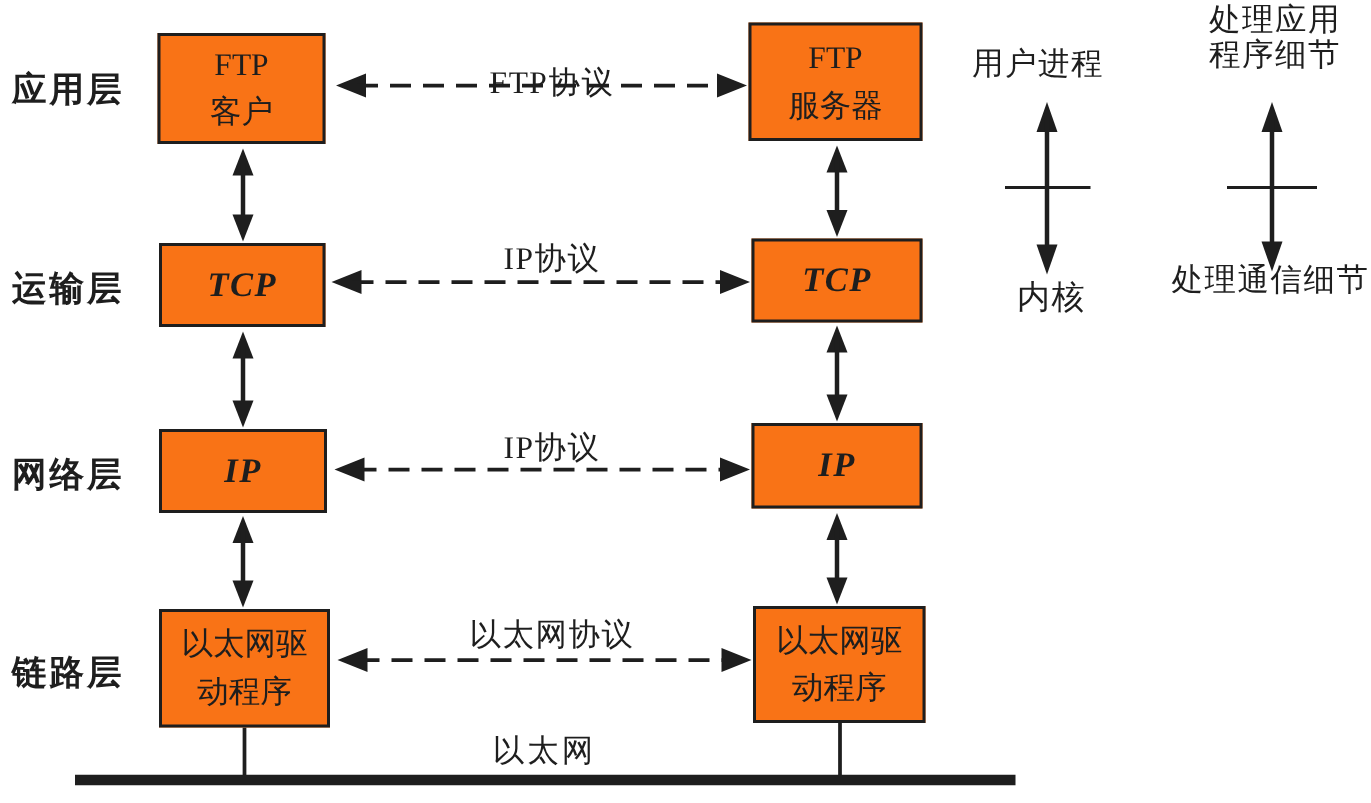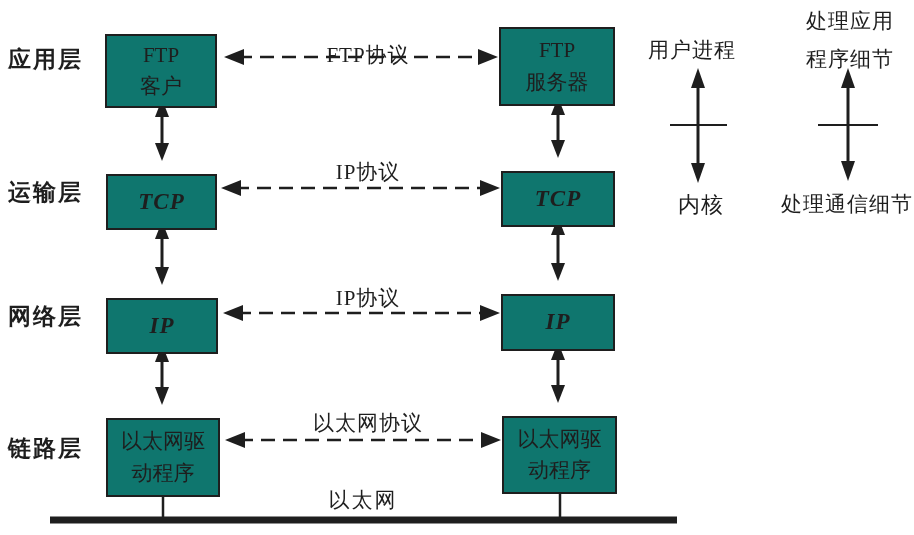--- a/index.html
+++ b/index.html
@@ -16,30 +16,29 @@
     overflow: hidden;
   }
   .arrows-svg {
     position: absolute;
     left: 0; top: 0;
     width: 914px; height: 535px;
   }
   .node-box {
     position: absolute;
     border: 2px solid #1e1e1e;
-    background: #0f766e;
+    background: #f97316;
     display: flex;
     align-items: center;
     justify-content: center;
     text-align: center;
     font-size: 21px;
     line-height: 1.5;
     white-space: pre-line;
     z-index: 2;
-    margin-top: 12px;
   }
   .node-box.bold {
     font-weight: bold;
     font-size: 23px;
     letter-spacing: 1px;
     font-style: italic;
   }
   .layer-label {
     position: absolute;
     font-size: 23px;
@@ -63,21 +62,21 @@
     width: 150px;
     text-align: center;
     font-size: 21px;
     letter-spacing: 2px;
   }
   .annot {
     position: absolute;
     font-size: 21px;
     letter-spacing: 1px;
     white-space: pre-line;
-    line-height: 38px;
+    line-height: 23px;
   }
 </style>
 </head>
 <body>
 
 <div class="stage">
 
   <svg class="arrows-svg" viewBox="0 0 914 535" xmlns="http://www.w3.org/2000/svg">
     <g stroke="#1e1e1e" fill="#1e1e1e">
 
@@ -178,15 +177,15 @@
   <div class="protocol-label" style="top:158px;">IP协议</div>
   <div class="protocol-label" style="top:284px;">IP协议</div>
   <div class="protocol-label" style="top:409px;">以太网协议</div>
 
   <div class="ethernet-label">以太网</div>
 
   <div class="annot" style="left:648px; top:31px; font-size:21px;">用户进程</div>
   <div class="annot" style="left:678px; top:186px; font-size:22px;">内核</div>
   <div class="annot" style="left:806px; top:2px;">处理应用
 程序细节</div>
-  <div class="annot" style="left:781px; top:185px;">处理通信细节</div>
+  <div class="annot" style="left:781px; top:175px;">处理通信细节</div>
 
 </div>
 
 </body></html>

